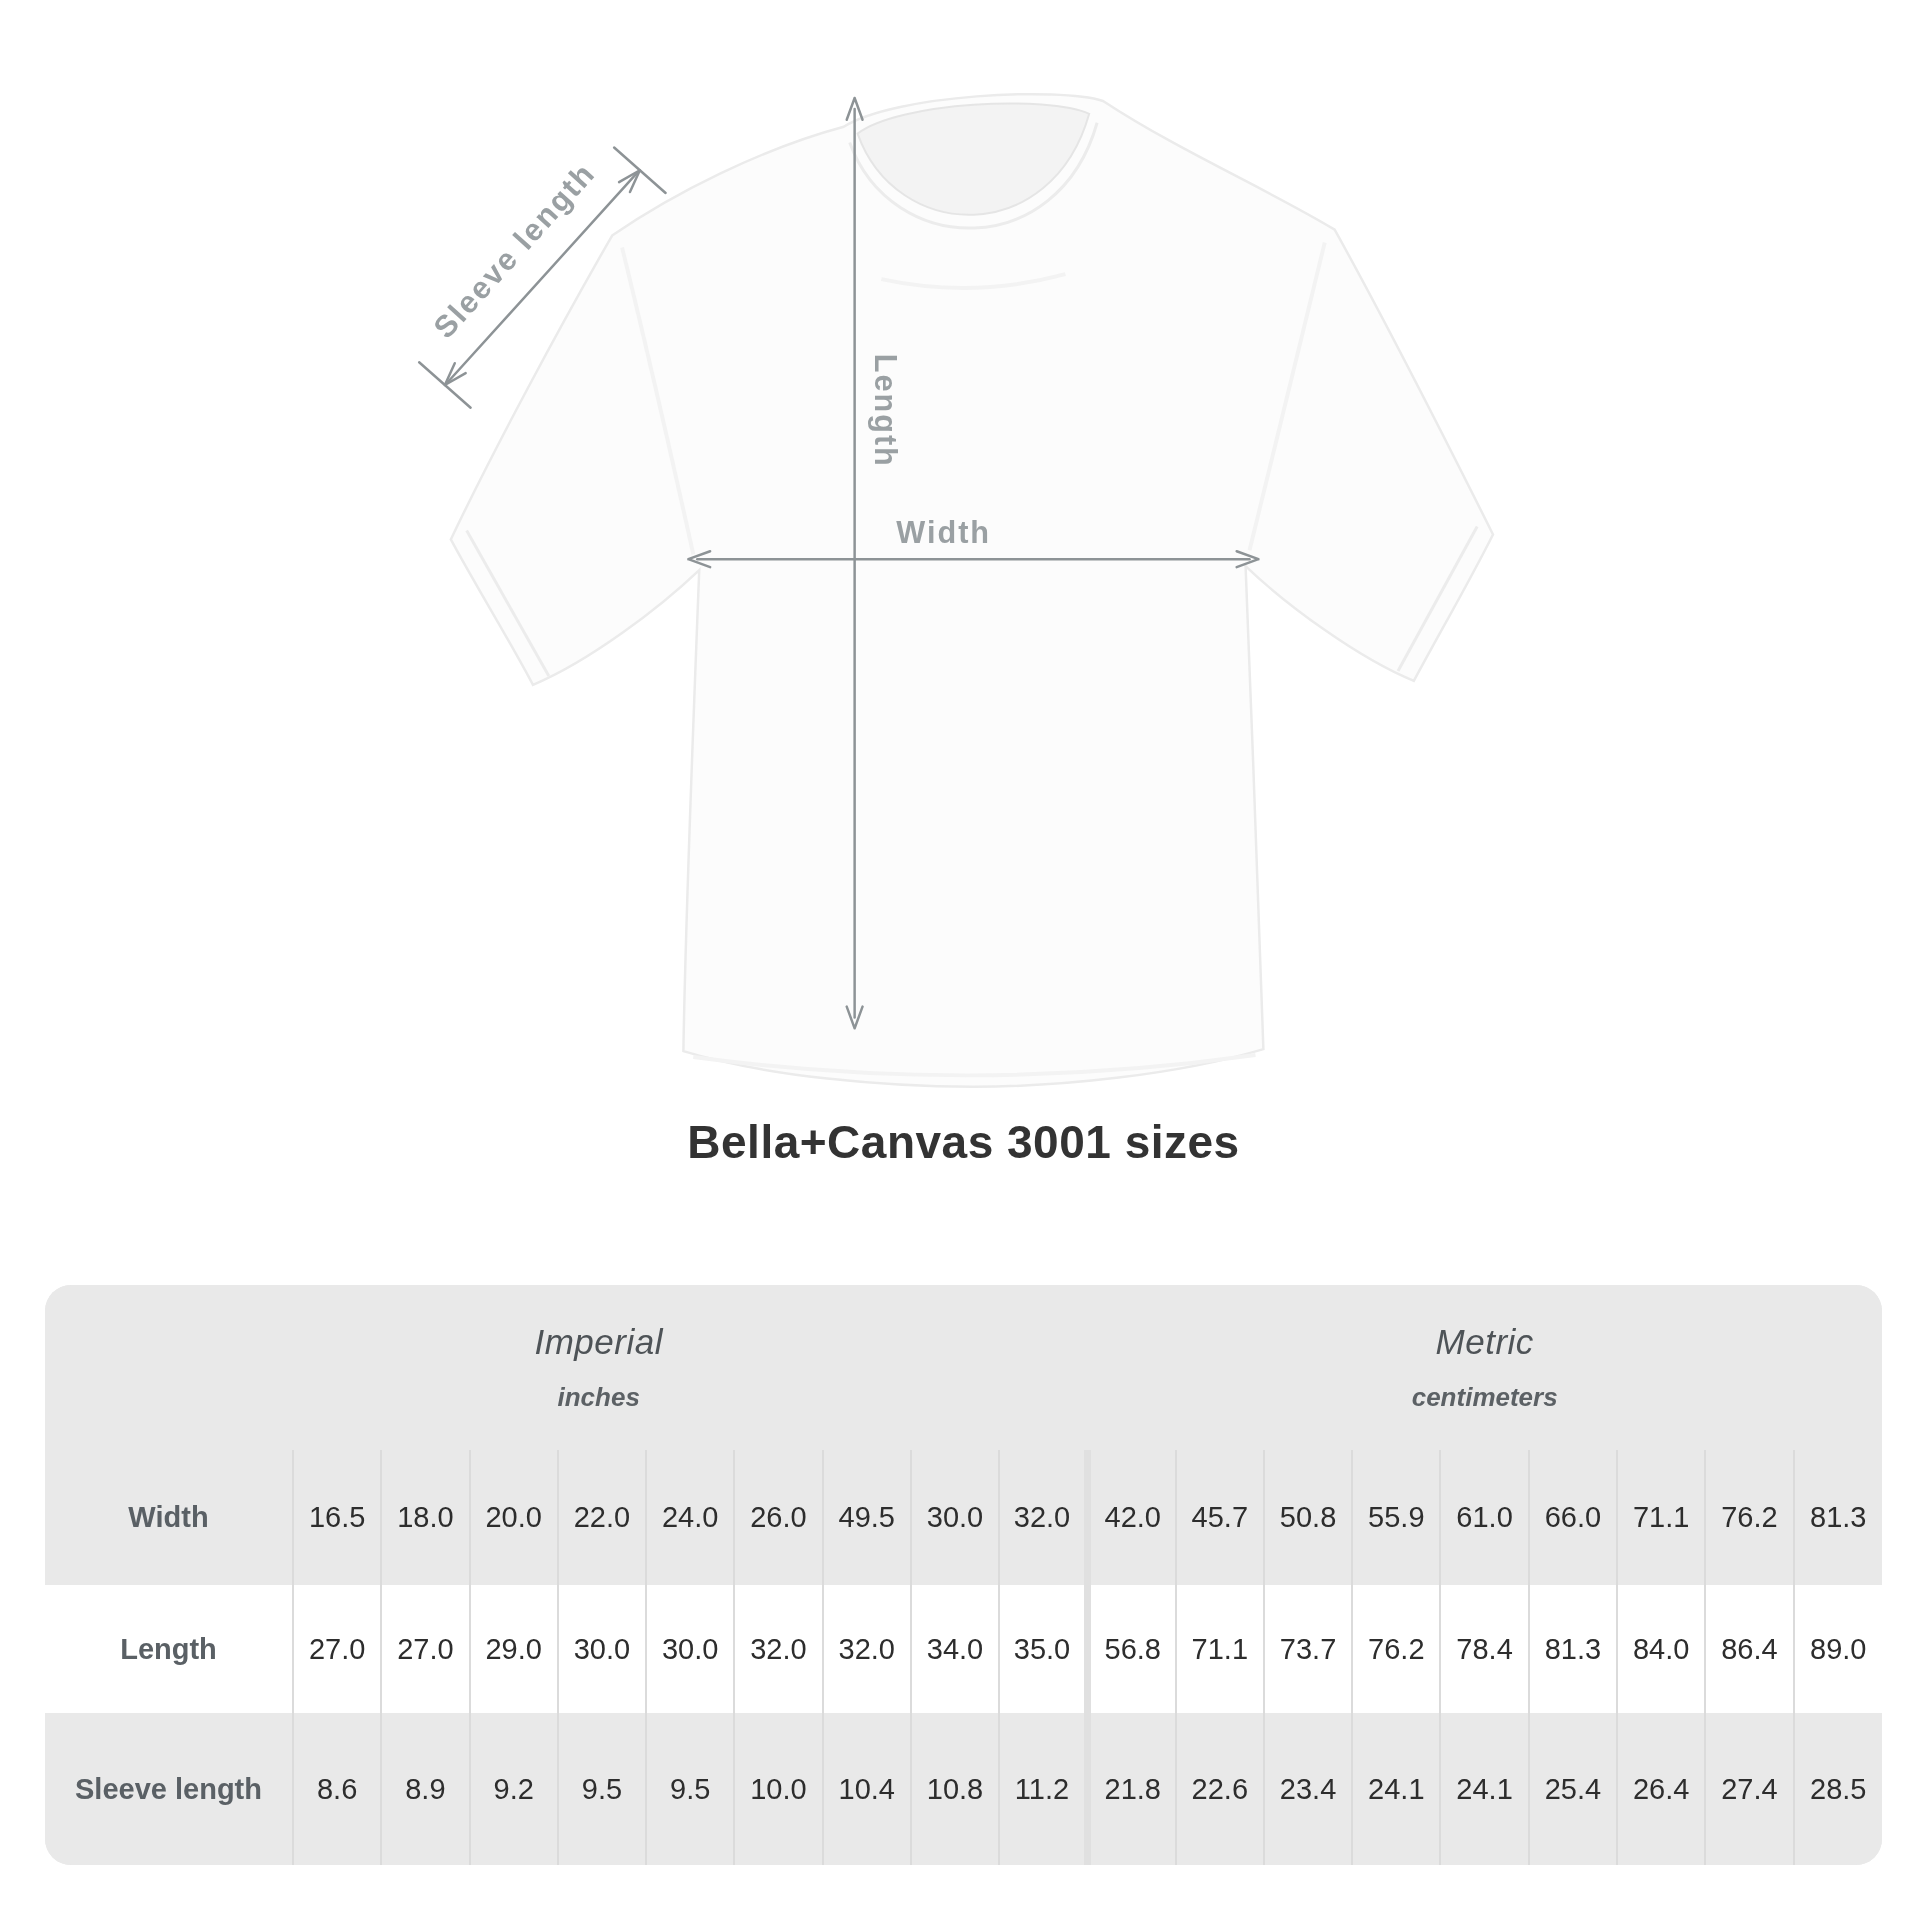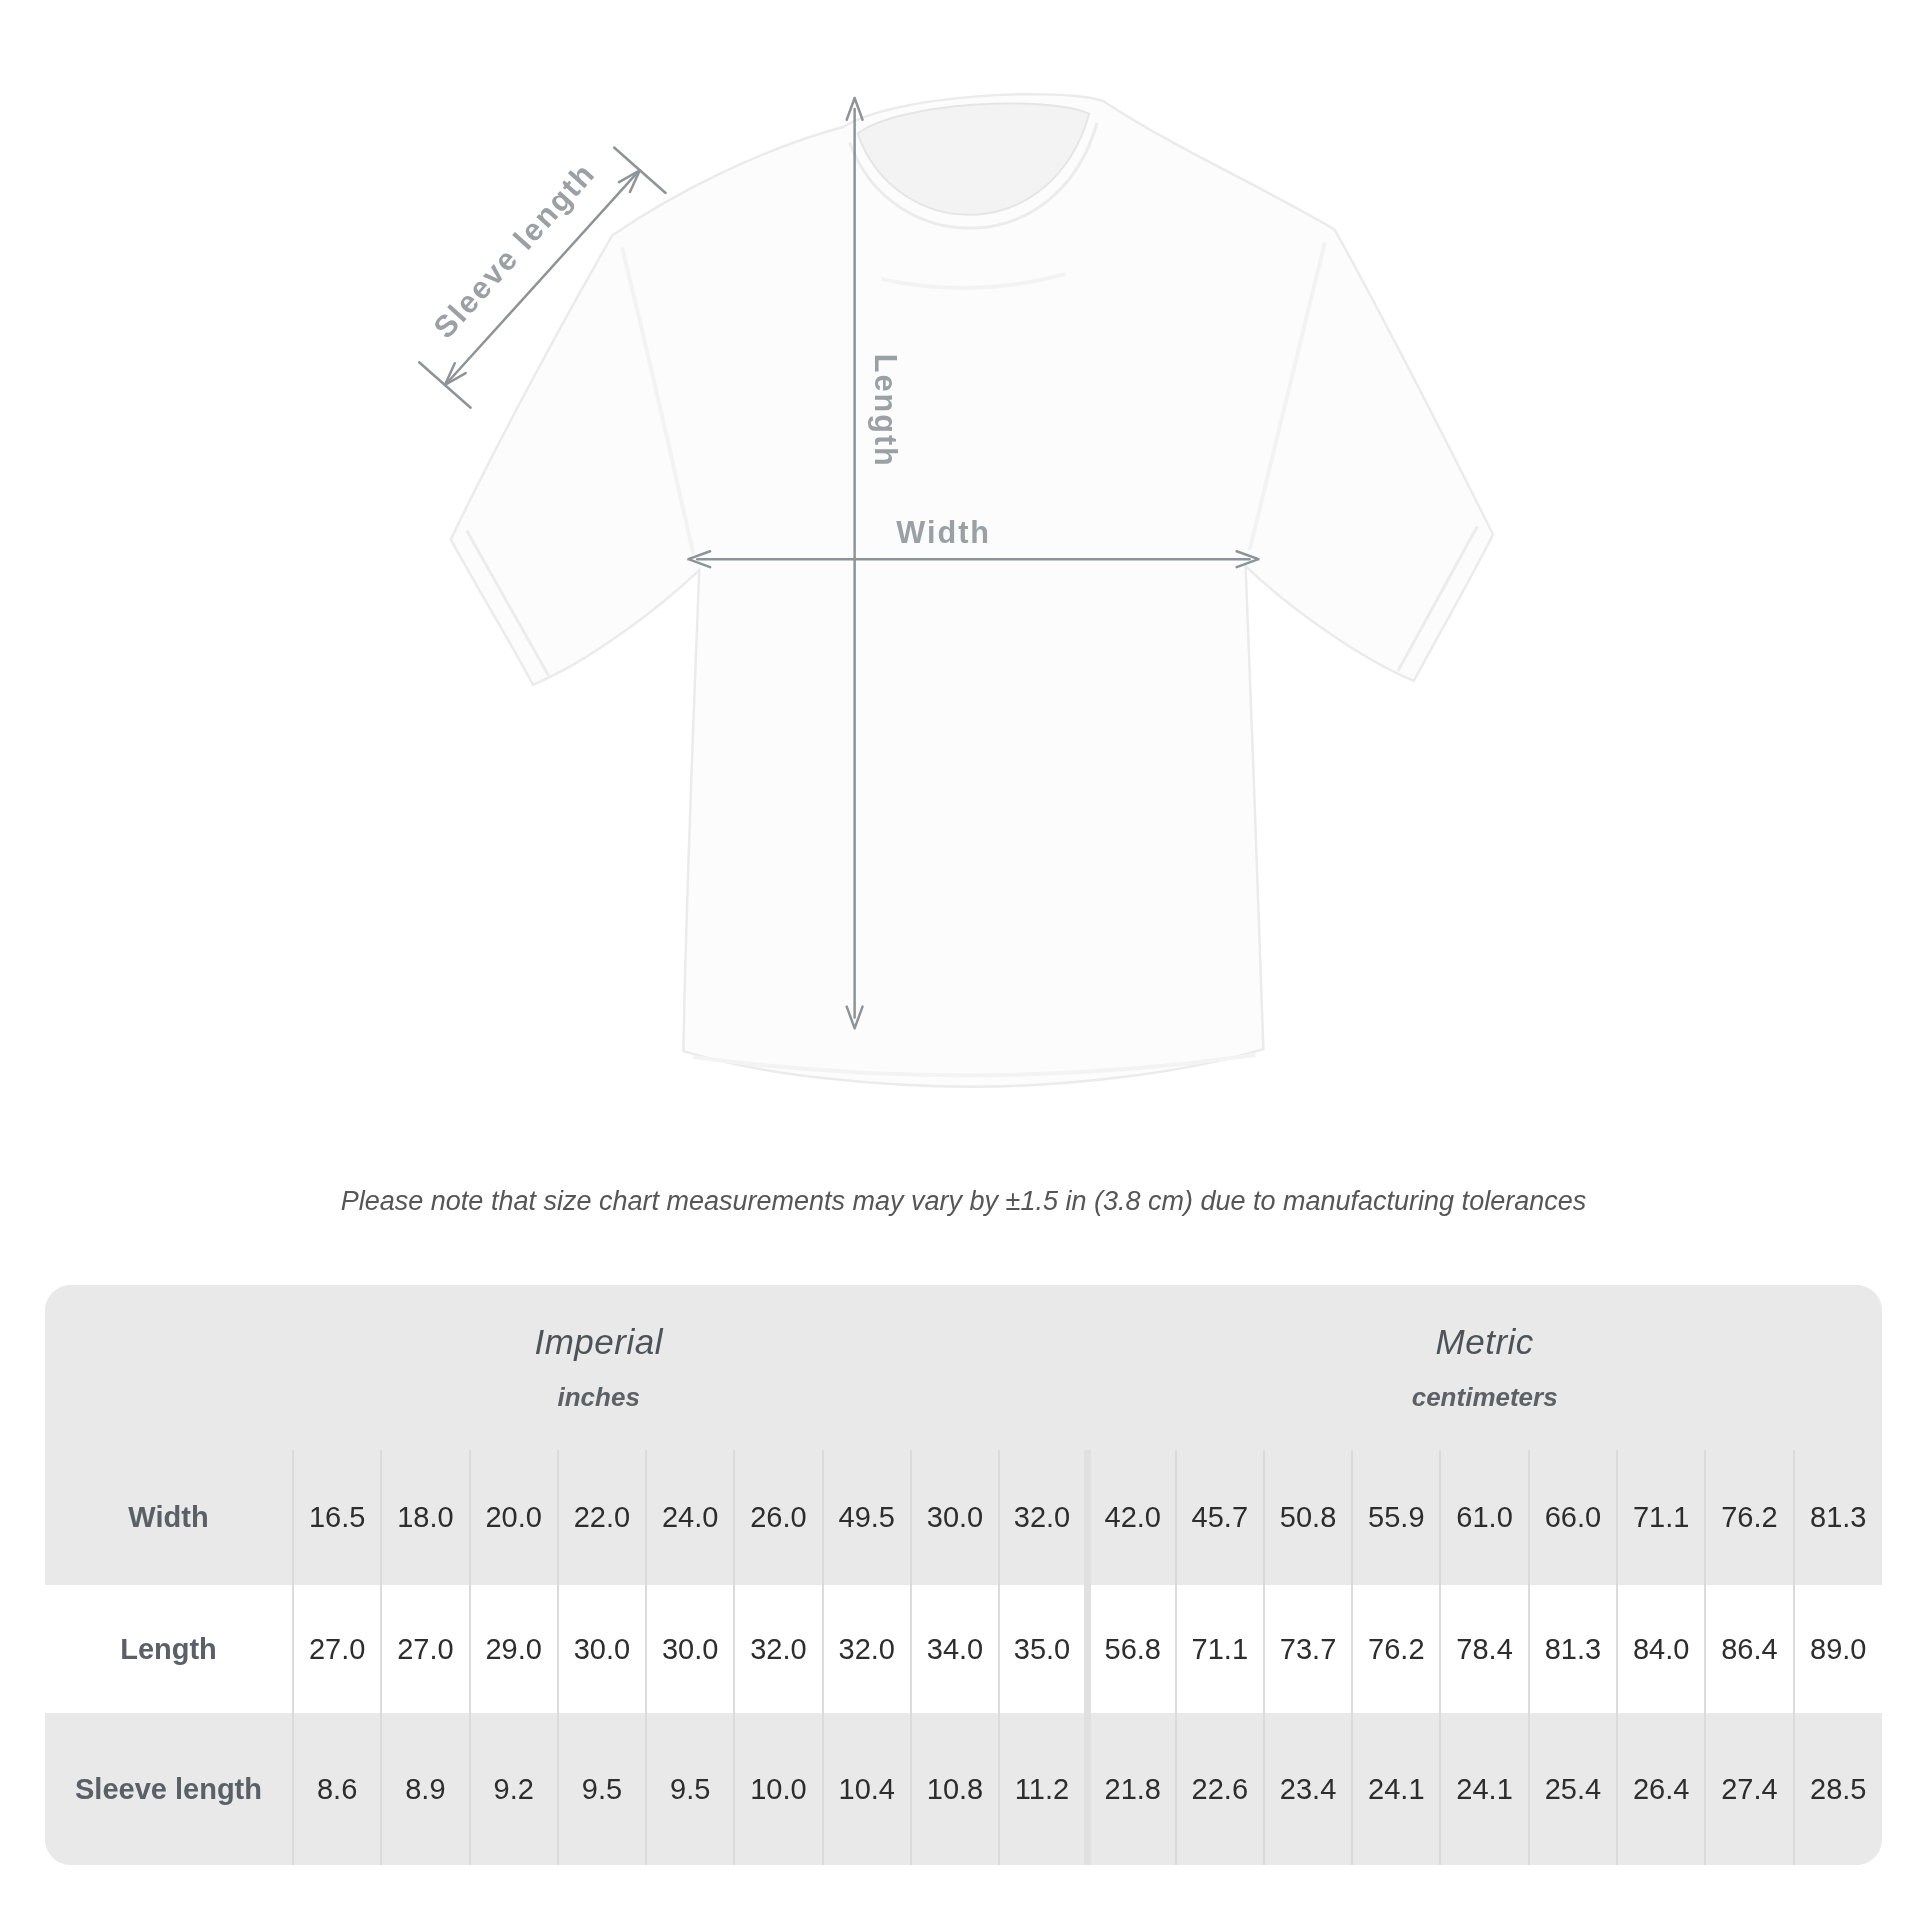--- a/index.html
+++ b/index.html
@@ -104,21 +104,21 @@
     <g>
       <path class="dim-line" d="M 452 386 L 643 175"></path>
       <path class="dim-line" d="M 646 172 L 625 184 M 646 172 L 636 194"></path>
       <path class="dim-line" d="M 449 389 L 470 377 M 449 389 L 459 367"></path>
       <path class="dim-line" d="M 620 149 L 672 195"></path>
       <path class="dim-line" d="M 423 366 L 475 412"></path>
     </g>
     <text class="dim-label" transform="translate(527 260) rotate(-48)" text-anchor="middle">Sleeve length</text>
   </svg>
 
-  <div class="subtitle">Please note that size chart measurements may vary by ±1.5 in (3.8 cm) due to manufacturing tolerances</div>
+  <div class="title">Bella+Canvas 3001 sizes</div>
 
   <div class="tbl-wrap">
     <table class="sizes">
       <colgroup>
         <col class="cl">
         <col>
           <col>
           <col>
           <col>
           <col>

